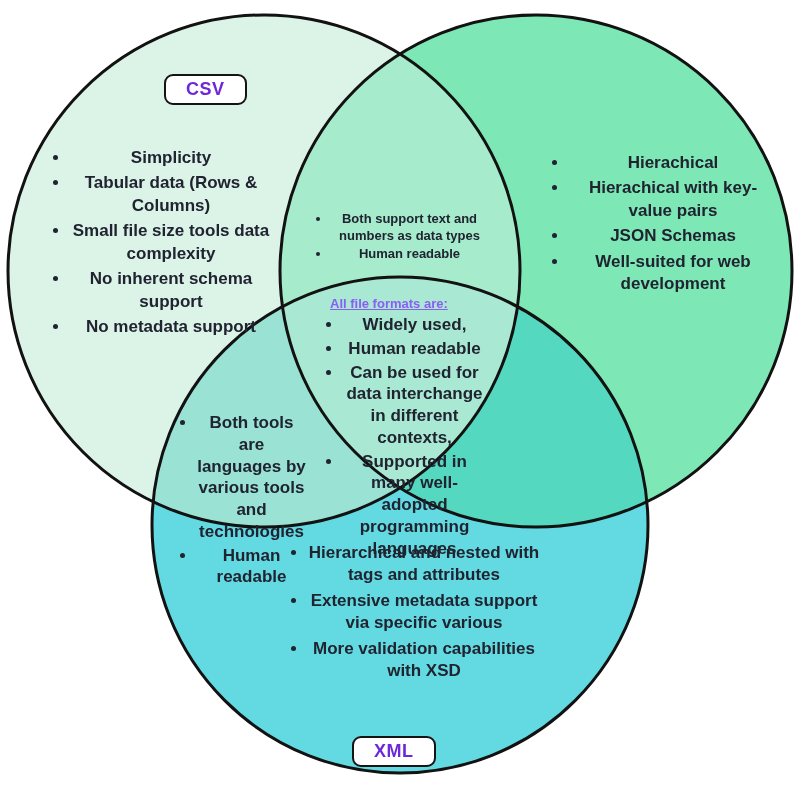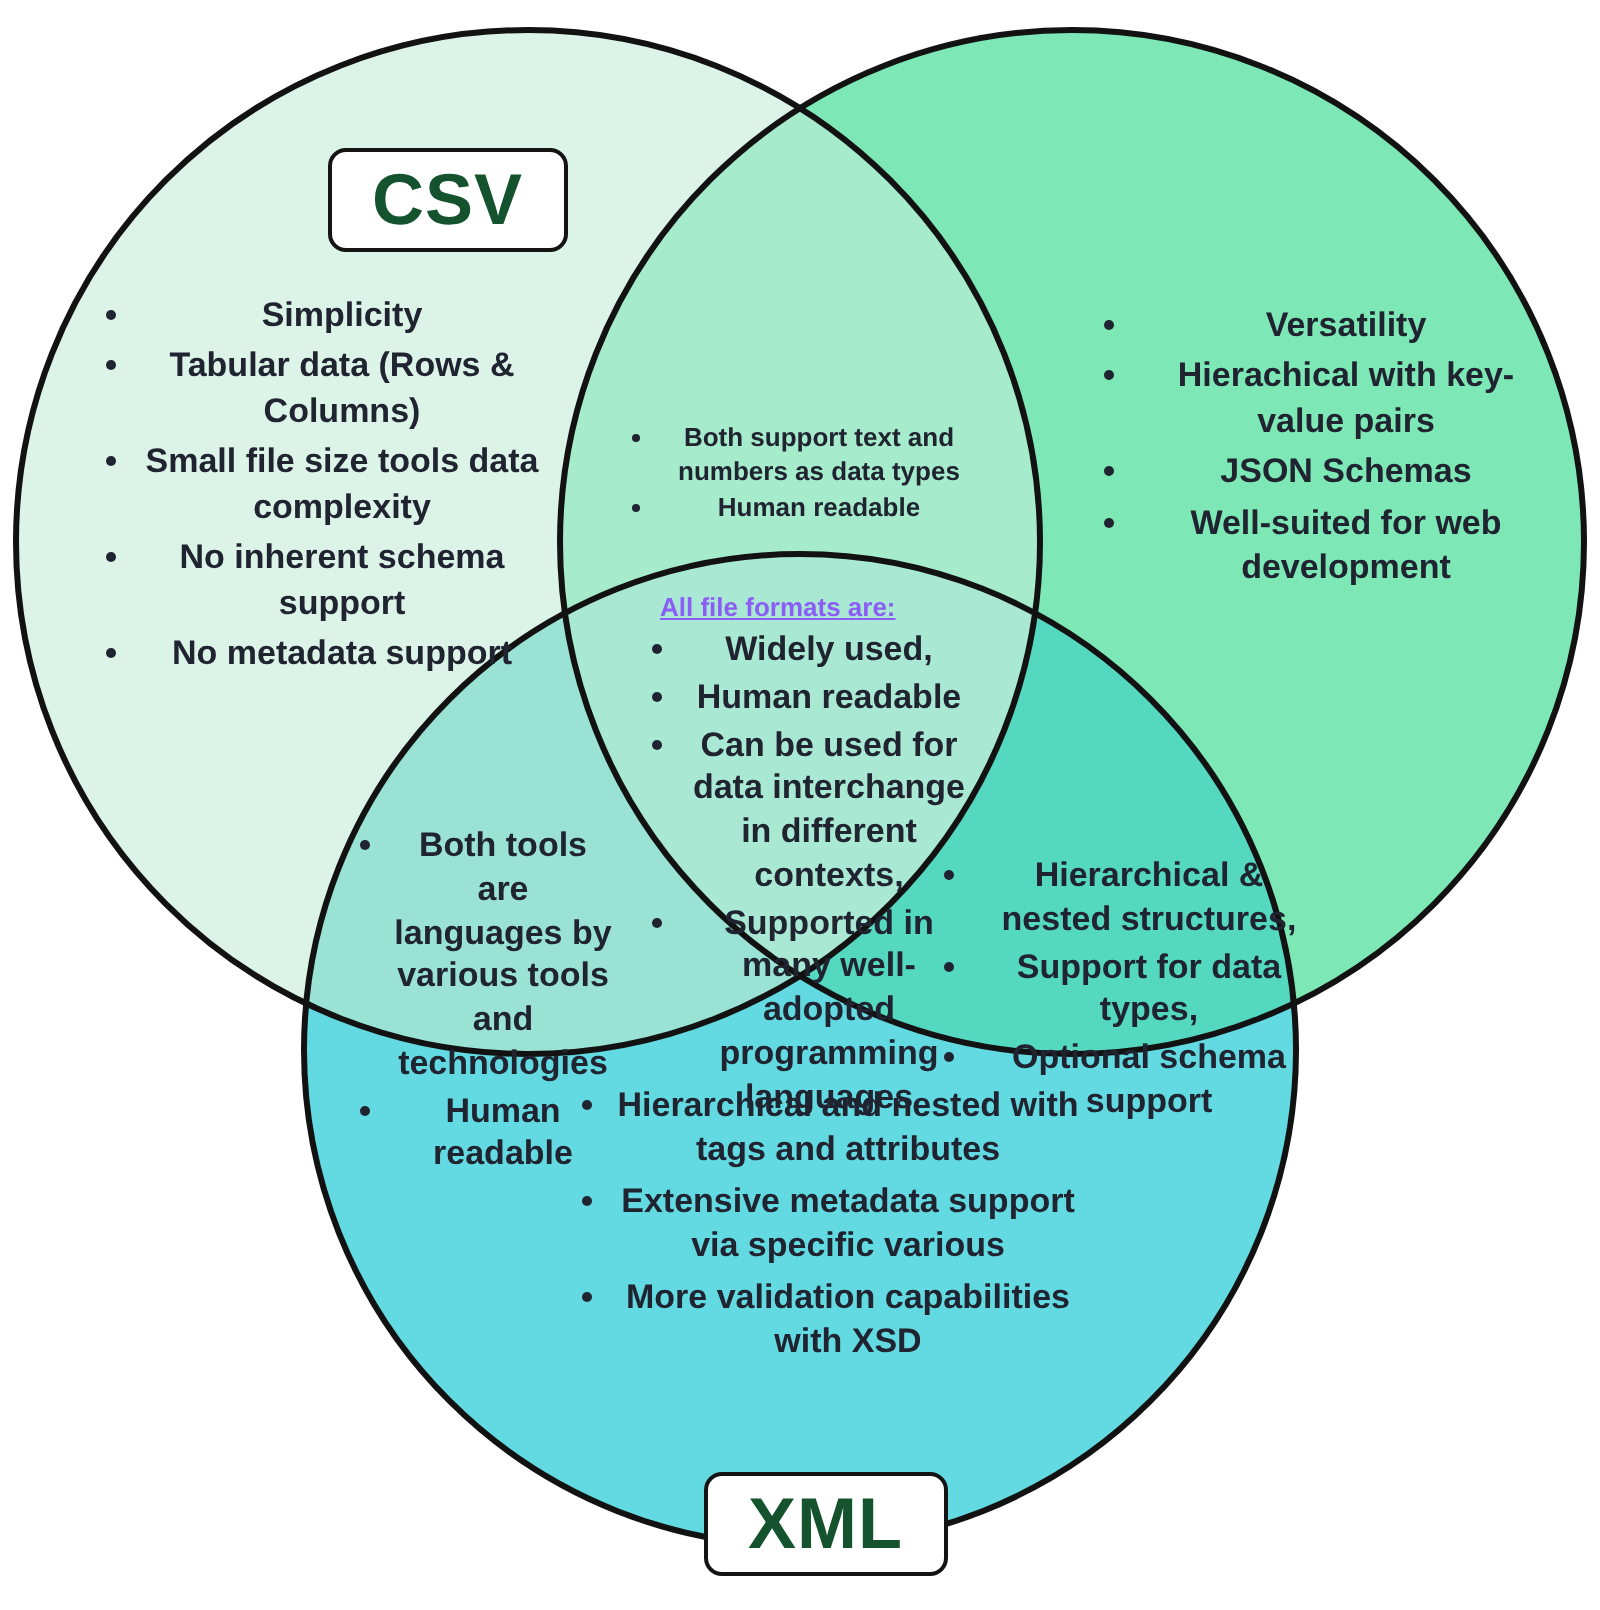--- a/index.html
+++ b/index.html
@@ -10,23 +10,23 @@
   }
   .stage { position: relative; width: 800px; height: 805px; overflow: hidden; background: #ffffff; }
   .stage > svg { position: absolute; left: 0; top: 0; }
 
   .set-label {
     position: absolute;
     background: #ffffff;
     border: 2.5px solid #141414;
     border-radius: 9px;
     padding: 3px 20px;
-    font-size: 36px;
+    font-size: 18px;
     font-weight: 700;
-    color: #14532d;
+    color: #6d28d9;
     letter-spacing: 0.5px;
   }
   #csv-label  { left: 164px; top: 74px; }
   #json-label { left: 528px; top: 74px; }
   #xml-label  { left: 352px; top: 736px; }
 
   .items {
     position: absolute;
     list-style: disc outside;
     font-weight: 700;
@@ -100,21 +100,21 @@
 
   <ul class="items lg" id="csv-list">
     <li>Simplicity</li>
     <li>Tabular data (Rows &amp; Columns)</li>
     <li>Small file size tools data complexity</li>
     <li>No inherent schema support</li>
     <li>No metadata support</li>
   </ul>
 
   <ul class="items lg" id="json-list">
-    <li>Versatility</li>
+    <li>Hierachical</li>
     <li>Hierachical with key-value pairs</li>
     <li>JSON Schemas</li>
     <li>Well-suited for web development</li>
   </ul>
 
   <ul class="items lg" id="xml-list">
     <li>Hierarchical and nested with tags and attributes</li>
     <li>Extensive metadata support via specific various</li>
     <li>More validation capabilities with XSD</li>
   </ul>
@@ -122,25 +122,20 @@
   <ul class="items sm" id="csv-json-list">
     <li>Both support text and numbers as data types</li>
     <li>Human readable</li>
   </ul>
 
   <ul class="items sm" id="csv-xml-list">
     <li>Both tools are languages by various tools and technologies</li>
     <li>Human readable</li>
   </ul>
 
-  <ul class="items sm" id="json-xml-list">
-    <li>Hierarchical &amp; nested structures,</li>
-    <li>Support for data types,</li>
-    <li>Optional schema support</li>
-  </ul>
 
   <div id="center-block">
     <div id="center-title">All file formats are:</div>
     <ul class="items sm">
       <li>Widely used,</li>
       <li>Human readable</li>
       <li>Can be used for data interchange in different contexts,</li>
       <li>Supported in many well-adopted programming languages</li>
     </ul>
   </div>

